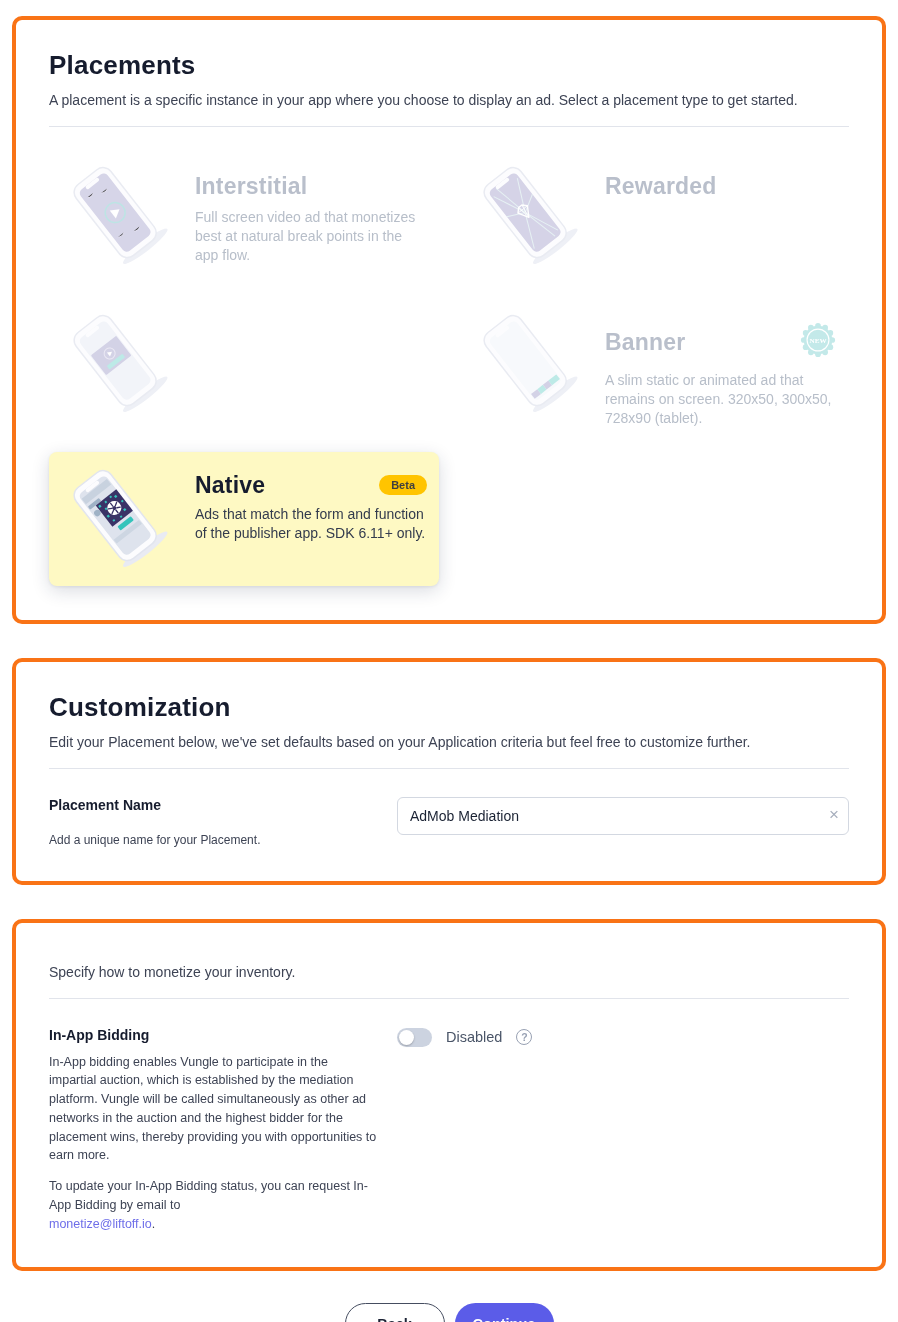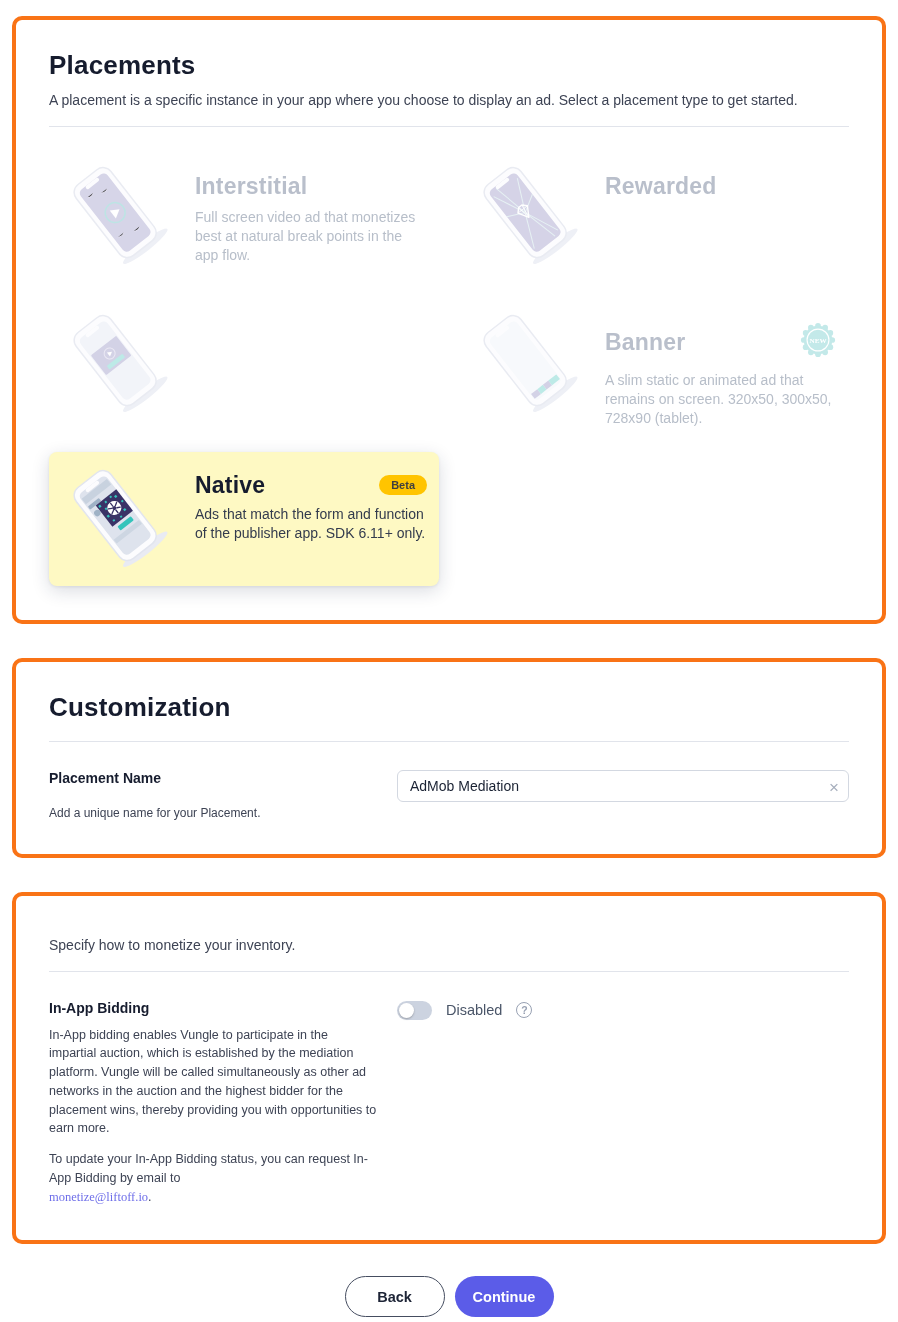--- a/index.html
+++ b/index.html
@@ -75,35 +75,35 @@
   }
   .field-left { flex:0 0 348px; padding-right:20px; }
   .field-label { font-size:14px; font-weight:700; color:#161c2e; }
   .field-hint { margin-top:20px; font-size:12px; color:#3d4354; }
   .field-right { flex:1; }
 
   .text-input-wrap {
     position:relative; width:100%;
   }
   .text-input {
-    width:100%; height:32px;
+    width:100%; height:38px;
     border:1px solid #d3d8e1; border-radius:6px;
     font-size:14px; color:#1a2233;
     padding:0 32px 0 12px;
     font-family:"Liberation Sans","DejaVu Sans",sans-serif;
     outline:none; background:#fff;
   }
   .clear-x {
     position:absolute; right:10px; top:8px;
     font-size:17px; color:#a7afbd; cursor:pointer; line-height:20px;
   }
 
   .para { margin-top:12px; font-size:12.5px; line-height:1.5; color:#3d4354; max-width:332px; }
   .para.first { margin-top:10px; }
-  .link { color:#6e6ee9; text-decoration:none; cursor:pointer;font-family:Liberation Serif, serif; }
+  .link { color:#6e6ee9; text-decoration:none; cursor:pointer; }
 
   .toggle-row { display:flex; align-items:center; gap:14px; padding-top:1px; }
   .toggle {
     width:35px; height:19px; border-radius:10px;
     background:#ccd3e0; position:relative; cursor:pointer; flex:0 0 auto;
   }
   .toggle .knob {
     position:absolute; left:2px; top:2px;
     width:15px; height:15px; border-radius:50%;
     background:#fff; box-shadow:0 1px 2px rgba(0,0,0,.25);
@@ -312,20 +312,21 @@
         <p class="opt-desc">Ads that match the form and function of the publisher app. SDK 6.11+ only.</p>
       </div>
     </div>
 
     <div></div>
   </div>
 </section>
 
 <section class="card">
   <h1 class="card-title">Customization</h1>
+  <p class="card-subtitle">Edit your Placement below, we've set defaults based on your Application criteria but feel free to customize further.</p>
   <hr class="divider">
 
   <div class="field-row">
     <div class="field-left">
       <div class="field-label">Placement Name</div>
       <div class="field-hint">Add a unique name for your Placement.</div>
     </div>
     <div class="field-right">
       <div class="text-input-wrap">
         <input class="text-input" type="text" value="AdMob Mediation" style="">

